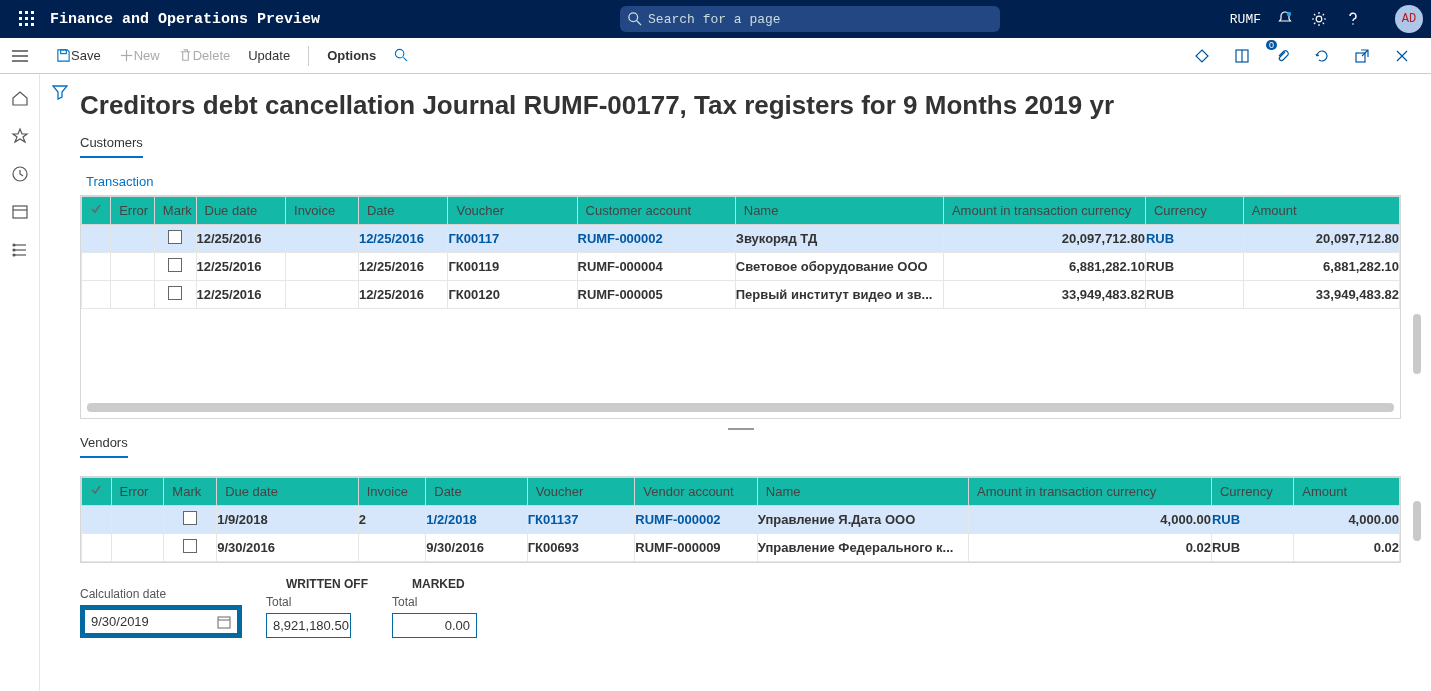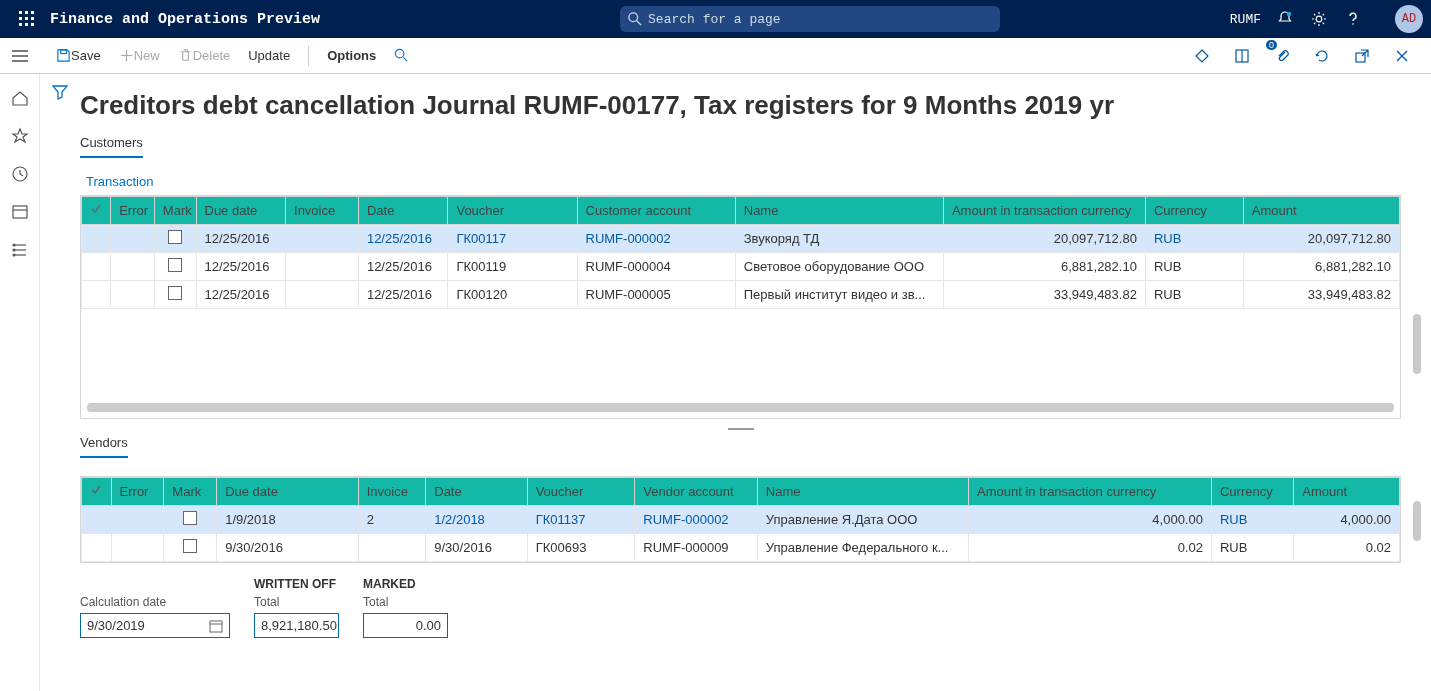--- a/index.html
+++ b/index.html
@@ -35,36 +35,36 @@
 .filter-col { width:40px; display:flex; justify-content:center; padding-top:10px; }
 .filter-col svg { width:16px; height:16px; fill:none; stroke:#0072c6; stroke-width:1.3; }
 .content { flex:1; overflow-y:auto; padding: 16px 30px 20px 0; position:relative; }
 .page-title { font-size: 26px; font-weight:600; color:#333; margin-bottom: 14px; }
 .section-hdr { font-size:13px; font-weight:400; color:#333; padding-bottom:6px; border-bottom: 2px solid #0072c6; display:inline-block; margin-bottom: 10px; }
 .link-sub { color:#0072c6; font-size:13px; margin: 6px 0 6px 6px; cursor:pointer; display:inline-block; }
 .grid-wrap { border:1px solid #d6d6d6; background:#fff; margin-bottom:4px; }
 .grid-scroll1 { overflow-x:auto; }
 .grid { border-collapse:collapse; width:100%; min-width: 1280px; table-layout:fixed; }
 .grid th { background:#14b8a6; border:1px solid #d6d6d6; padding: 6px 8px; font-weight:400; font-size:13px; text-align:left; color:#444; white-space:nowrap; overflow:hidden; }
-.grid td { border:1px solid #e6e6e6; padding: 5px 8px; font-size:13px; white-space:nowrap; overflow:hidden; text-overflow:ellipsis; }
+.grid td { border:1px solid #e6e6e6; padding: 5px 0; font-size:13px; white-space:nowrap; overflow:hidden; text-overflow:ellipsis;font-weight:bold; }
 .grid tr.sel td { background:#d6e7fb; }
 .grid tr.sel .lnk { color:#0058a3; }
 .lnk { color:#333; }
 .num { text-align:right; }
 .chk { width:14px; height:14px; border:1px solid #666; display:inline-block; background:#fff; cursor:pointer; }
 .sel-hdr { width:28px; text-align:center; }
 .grid-spacer { height:90px; background:#fff; }
 .hbar { height:9px; background:#ccc; border-radius:4px; margin:4px 6px 6px;}
 .resize-handle { height:12px; display:flex; align-items:center; justify-content:center; }
 .resize-handle .bar { width:26px; height:2px; border-top:1px solid #999; border-bottom:1px solid #999; }
 .footer-row { display:flex; align-items:flex-end; gap:24px; margin-top:14px; }
 .fcol { display:flex; flex-direction:column; gap:4px; }
 .flabel { font-size:12px; color:#555; }
-.fhdr { font-size:12px; font-weight:700; color:#333; }
-.finput { border:1px solid #0369a1; padding:4px 6px; font-size:13px; width:150px; display:flex; align-items:center; justify-content:space-between; }
+.fhdr { font-size:12px; font-weight:700; color:#333;margin-left:20px; }
+.finput { border:5px solid #0369a1; padding:4px 6px; font-size:13px; width:162px; display:flex; align-items:center; justify-content:space-between; }
 .fval { border:1px solid #0369a1; padding:4px 6px; font-size:13px; width:85px; text-align:right; }
 .rt-scroll { position:absolute; right:10px; top:240px; width:8px; height:180px; }
 .rt-scroll .th { width:8px; height:60px; background:#c9c9c9; border-radius:4px; }
 .rt-scroll2 { position:absolute; right:10px; bottom:110px; width:8px; height:80px; }
 .rt-scroll2 .th { width:8px; height:40px; background:#c9c9c9; border-radius:4px; }
 </style>
 </head>
 <body>
 
 <div class="top-bar">

